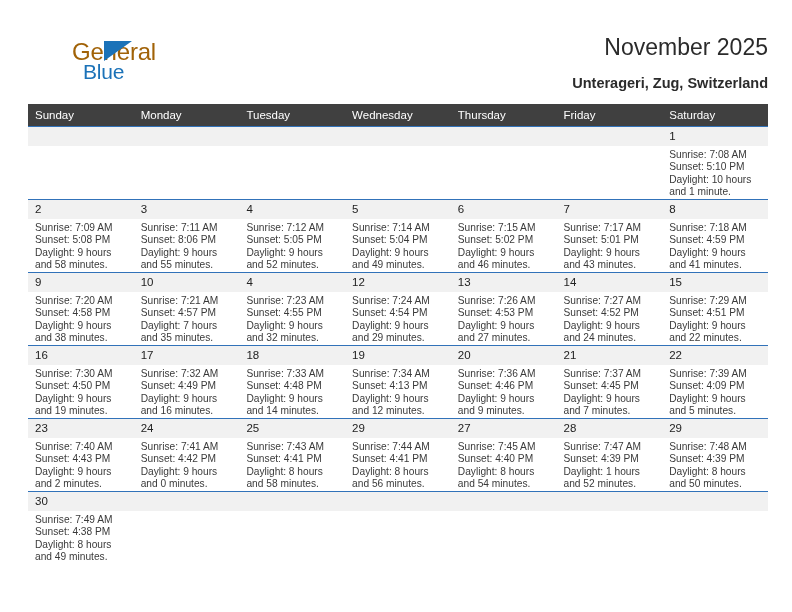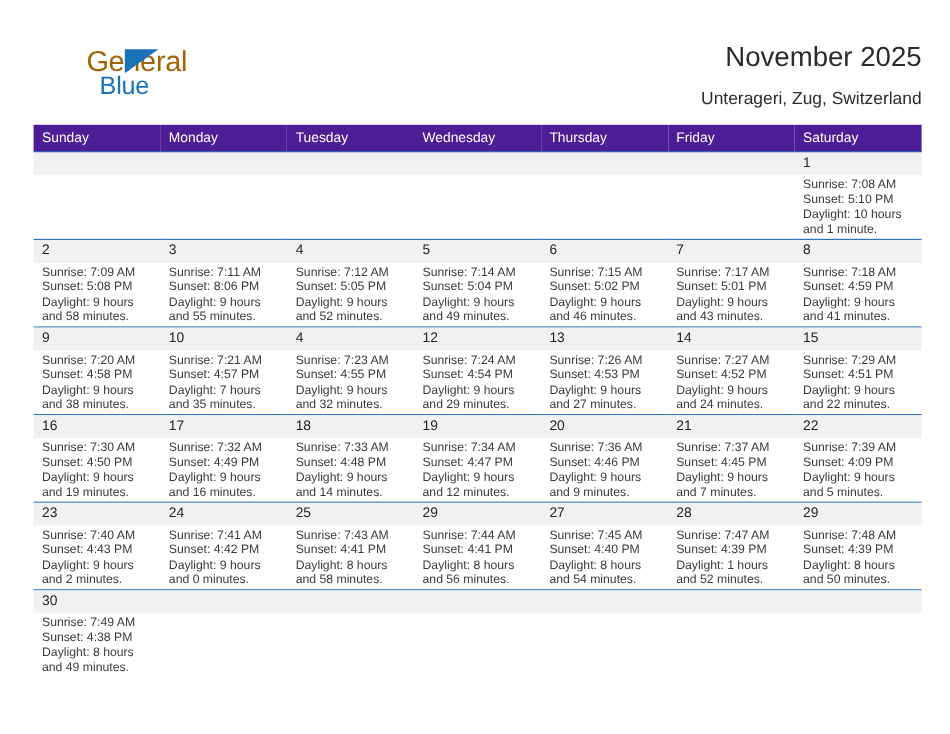--- a/index.html
+++ b/index.html
@@ -76,33 +76,34 @@
     line-height: 34px;
     font-weight: normal;
     white-space: nowrap;
   }
   .cal-subtitle {
     font-size: 14.5px;
     color: #2b2b2b;
     line-height: 20px;
     margin-top: 9px;
     white-space: nowrap;
+    font-weight: bold;
   }
 
   
   .calendar {
     position: absolute;
     left: 28px;
     top: 104px;
     width: 740px;
     border-collapse: collapse;
     table-layout: fixed;
   }
   .calendar th {
-    background: #4c1d95;
+    background: #404040;
     color: #ffffff;
     font-size: 11.5px;
     font-weight: normal;
     text-align: left;
     padding: 5px 0 5px 7px;
     height: 12px;
     border: none;
   }
   .calendar td {
     vertical-align: top;
@@ -391,21 +392,21 @@
                 <div>Sunset: 4:48 PM</div>
                 <div class="daylight-wrap">Daylight: 9 hours and 14 minutes.</div>
               </div>
             </div>
           </td>
           <td>
             <div class="daycell">
               <div class="daynum">19</div>
               <div class="dayinfo">
                 <div>Sunrise: 7:34 AM</div>
-                <div>Sunset: 4:47 PM</div>
+                <div>Sunset: 4:13 PM</div>
                 <div class="daylight-wrap">Daylight: 9 hours and 12 minutes.</div>
               </div>
             </div>
           </td>
           <td>
             <div class="daycell">
               <div class="daynum">20</div>
               <div class="dayinfo">
                 <div>Sunrise: 7:36 AM</div>
                 <div>Sunset: 4:46 PM</div>

